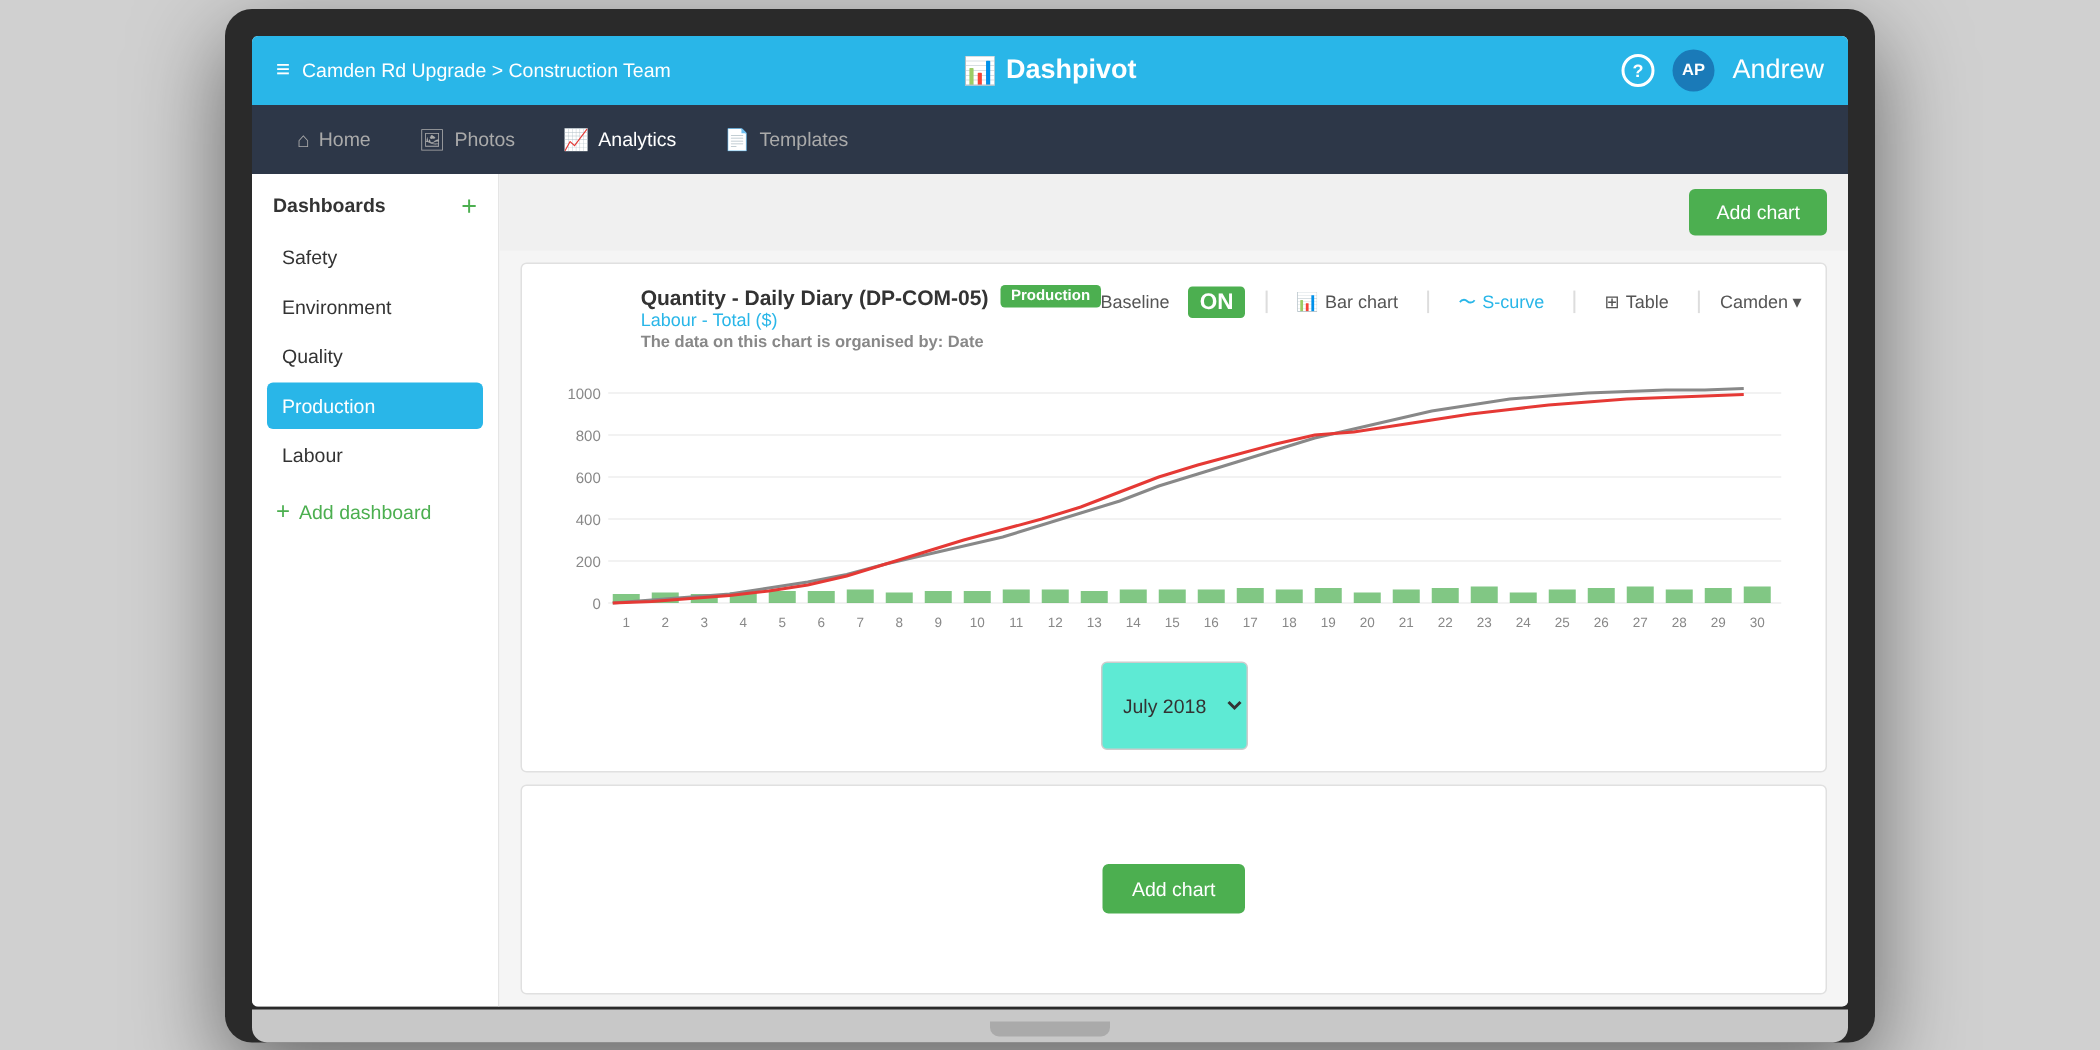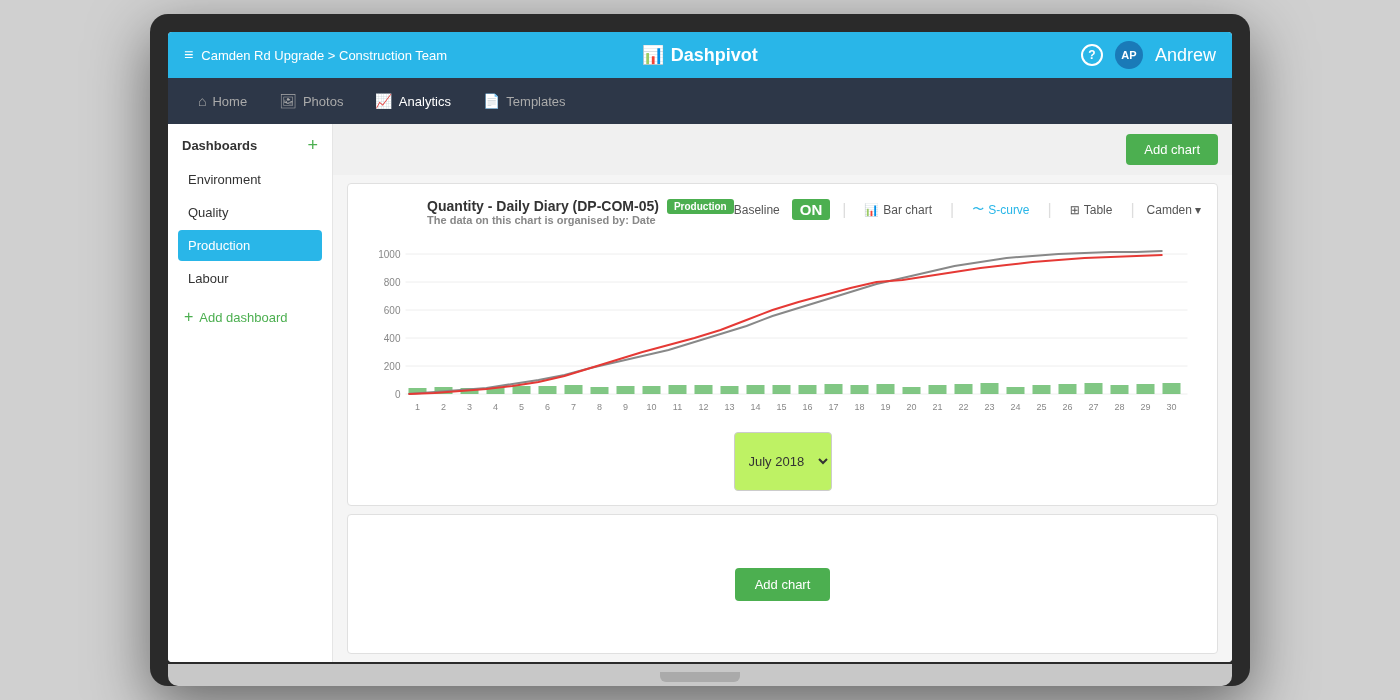--- a/index.html
+++ b/index.html
@@ -285,21 +285,21 @@
       display: flex;
       justify-content: center;
       margin-top: 8px;
     }
     .month-select {
       border: 1px solid #ccc;
       border-radius: 4px;
       padding: 20px 10px;
       font-size: 13px;
       cursor: pointer;
-      background: #bef264;
+      background: #5eead4;
       color: #333;
     }
 
     
     .chart-card-empty {
       background: white;
       margin: 8px 14px;
       border-radius: 4px;
       border: 1px solid #e0e0e0;
       height: 140px;
@@ -358,20 +358,21 @@
       </a>
     </div>
 
     <div class="main-layout">
 
       <div class="sidebar">
         <div class="sidebar-header">
           <span class="sidebar-title">Dashboards</span>
           <span class="add-btn-icon">+</span>
         </div>
+        <div class="sidebar-item">Safety</div>
         <div class="sidebar-item">Environment</div>
         <div class="sidebar-item">Quality</div>
         <div class="sidebar-item active">Production</div>
         <div class="sidebar-item">Labour</div>
         <div class="sidebar-add-dashboard">
           <span style="color:#4caf50;font-size:16px;">+</span>
           <span>Add dashboard</span>
         </div>
       </div>
 
@@ -380,20 +381,21 @@
           <button class="add-chart-btn">Add chart</button>
         </div>
 
         <div class="chart-card">
           <div class="chart-header">
             <div>
               <div class="chart-title">
                 <span>Quantity - Daily Diary (DP-COM-05)</span>
                 <span class="production-badge">Production</span>
               </div>
+              <div class="chart-subtitle">Labour - Total ($)</div>
               <div class="chart-note">
                 <span>The data on this chart is organised by:</span> <span>Date</span>
               </div>
             </div>
             <div class="chart-controls">
               <span class="baseline-label">Baseline</span>
               <span class="on-badge">ON</span>
               <span class="separator">|</span>
               <span class="chart-view-btn">
                 <span>📊</span>

